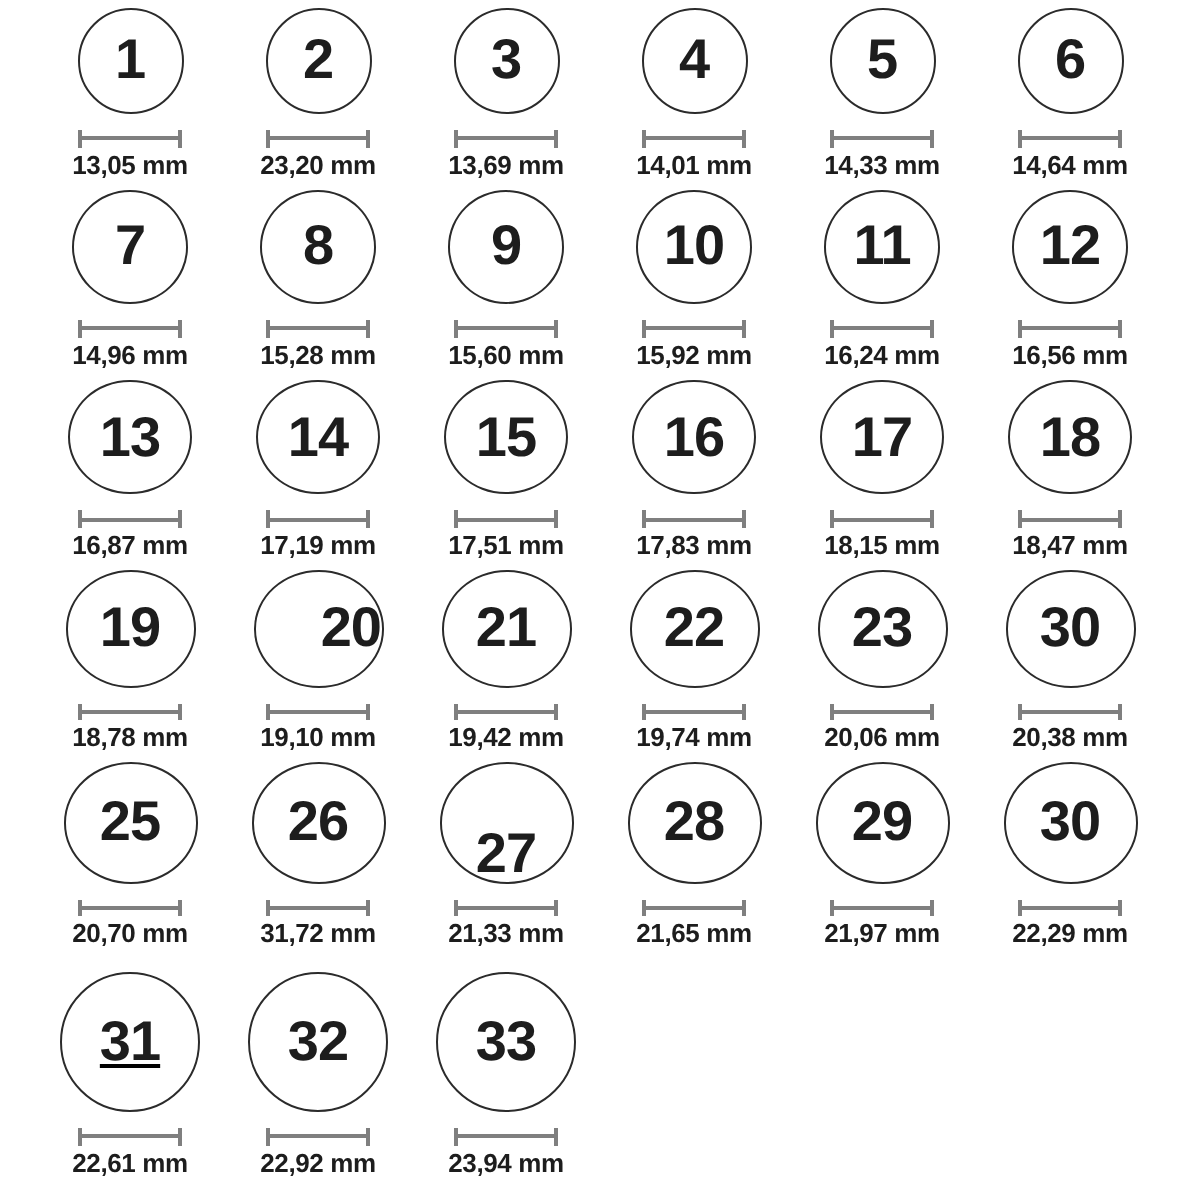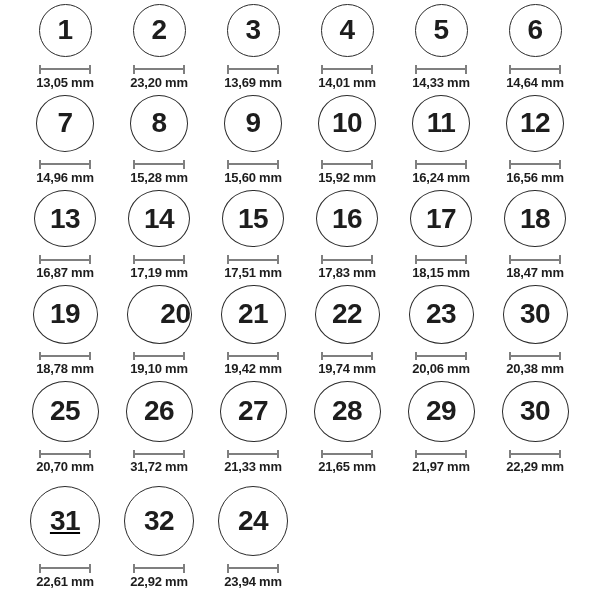--- a/index.html
+++ b/index.html
@@ -251,21 +251,21 @@
     <div class="diameter-label">20,70 mm</div>
   </div>
     <div class="cell">
     <div class="ring-circle" style="width: 67px; height: 67px;">
       <span class="ring-number">26</span>
     </div>
     <div class="measure-line"></div>
     <div class="diameter-label">31,72 mm</div>
   </div>
     <div class="cell">
-    <div class="ring-circle" style="width: 67px; height: 67px;">
+    <div class="ring-circle" style="width: 67px; height: 67px; align-items: flex-end;">
       <span class="ring-number">27</span>
     </div>
     <div class="measure-line"></div>
     <div class="diameter-label">21,33 mm</div>
   </div>
     <div class="cell">
     <div class="ring-circle" style="width: 67px; height: 67px;">
       <span class="ring-number">28</span>
     </div>
     <div class="measure-line"></div>
@@ -294,18 +294,18 @@
   </div>
     <div class="cell">
     <div class="ring-circle" style="width: 70px; height: 70px;">
       <span class="ring-number">32</span>
     </div>
     <div class="measure-line"></div>
     <div class="diameter-label">22,92 mm</div>
   </div>
     <div class="cell">
     <div class="ring-circle" style="width: 70px; height: 70px;">
-      <span class="ring-number">24</span>
+      <span class="ring-number">33</span>
     </div>
     <div class="measure-line"></div>
     <div class="diameter-label">23,94 mm</div>
   </div>
   </div>
 
 </body></html>

